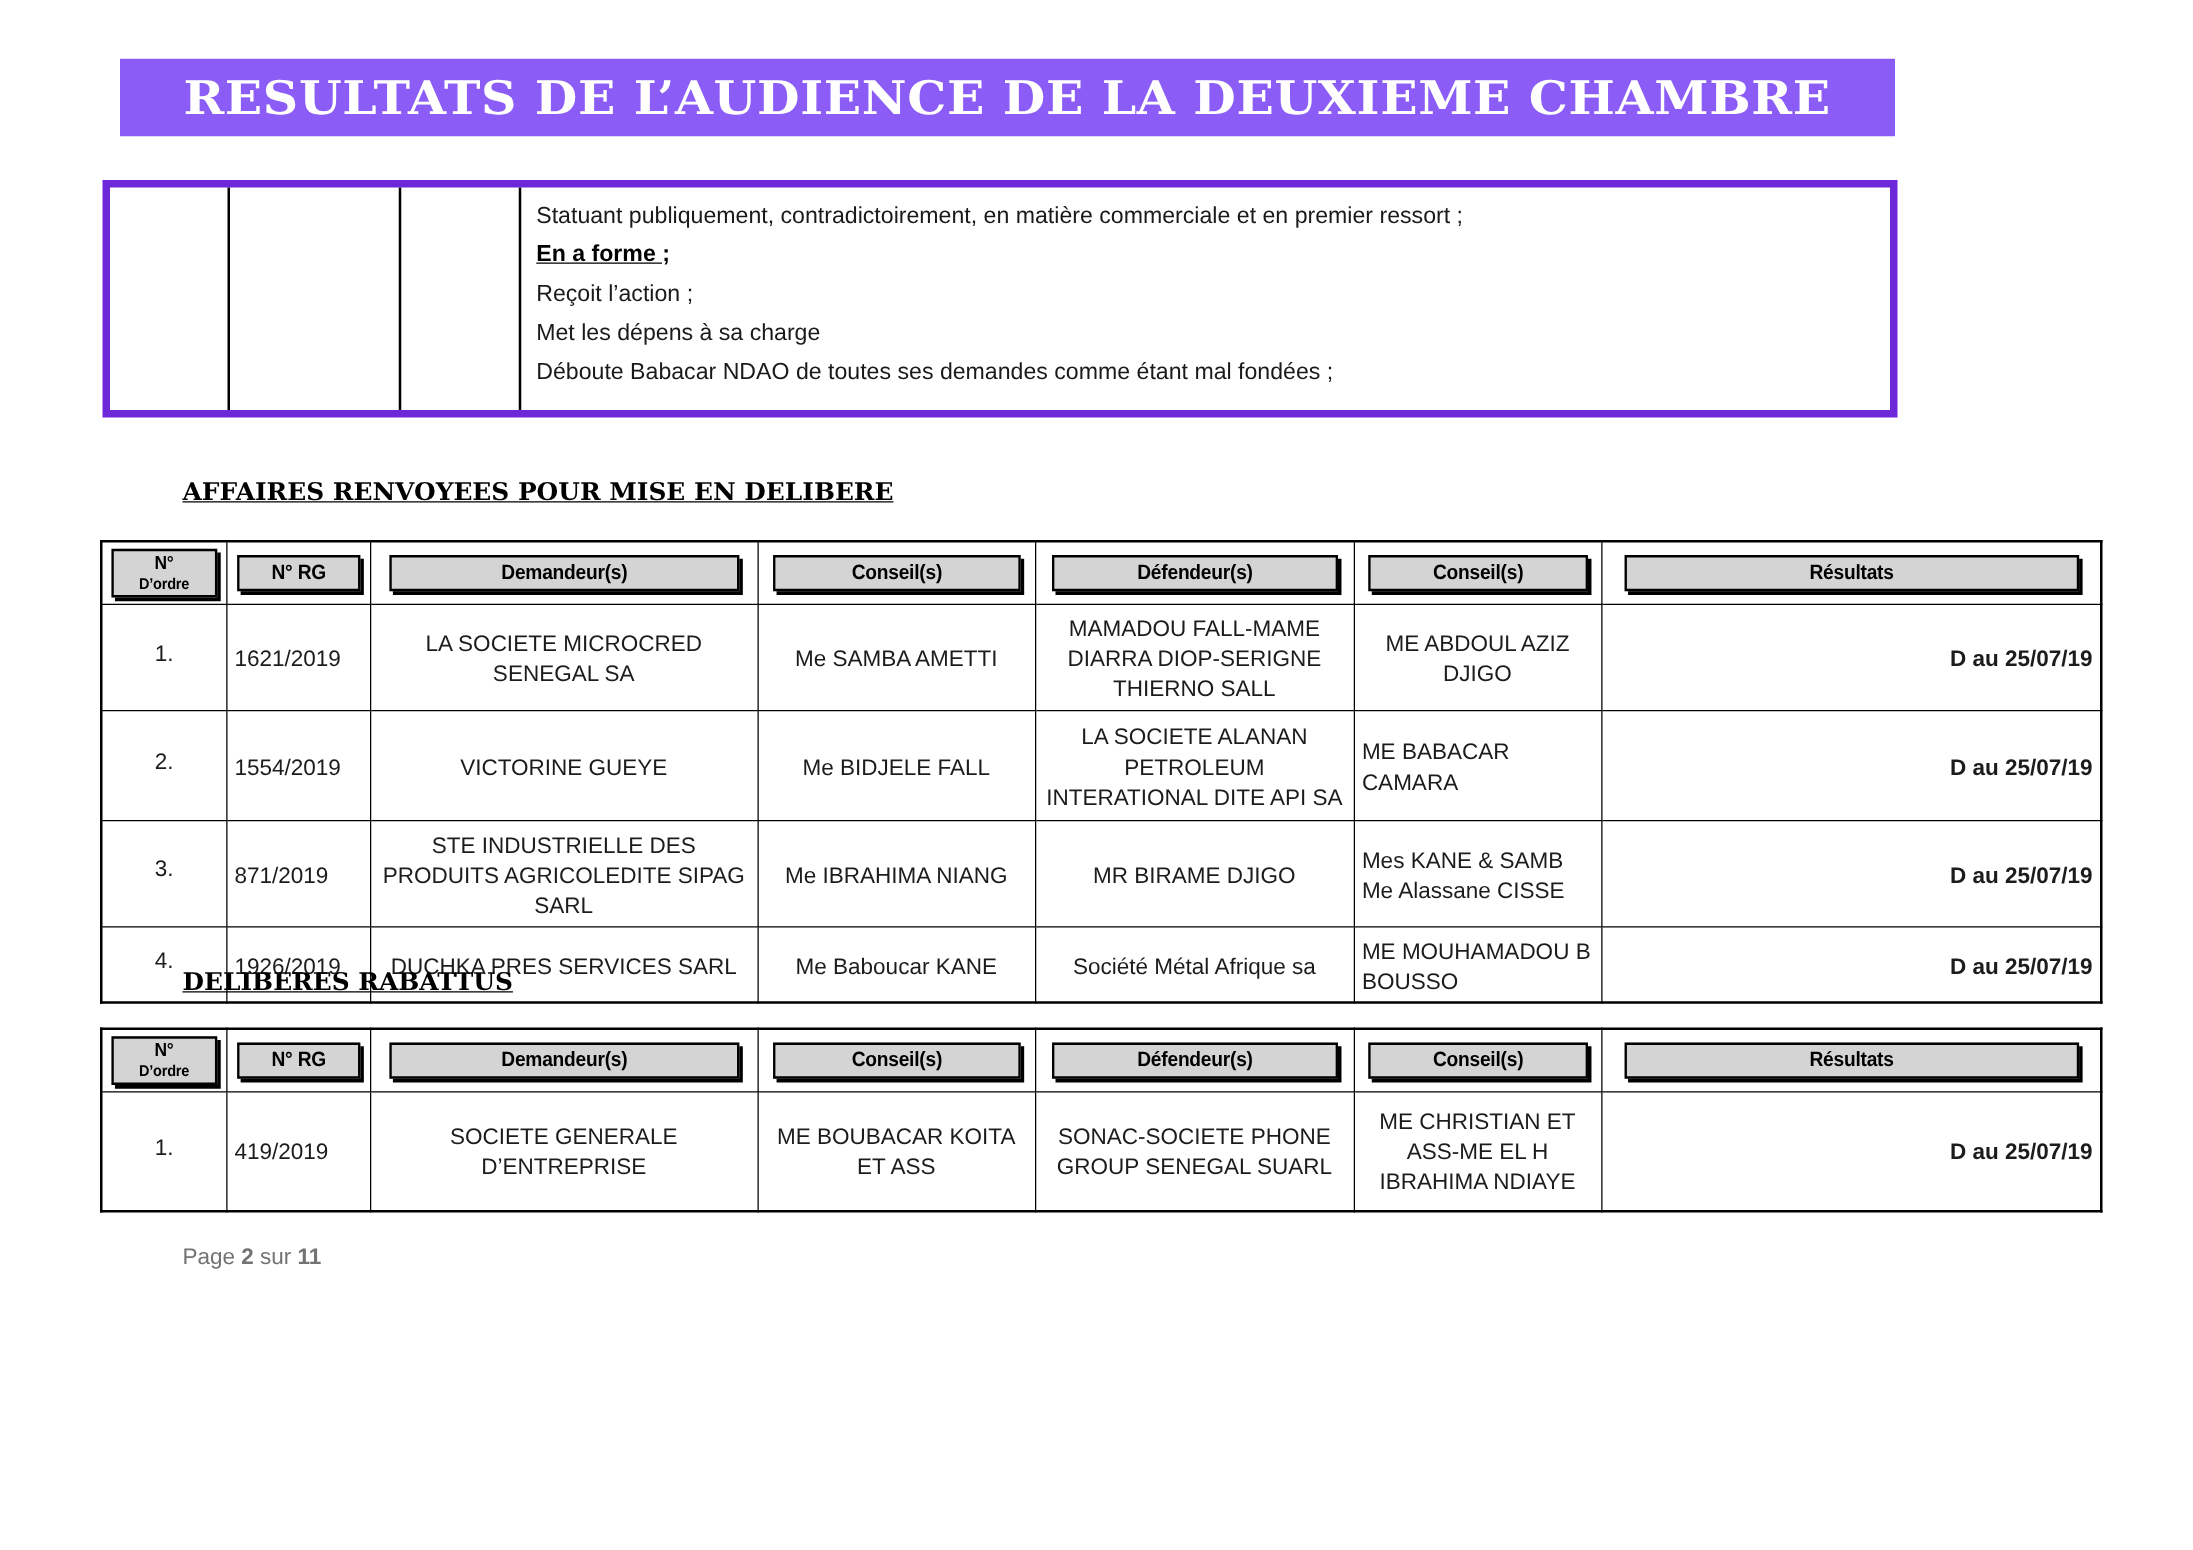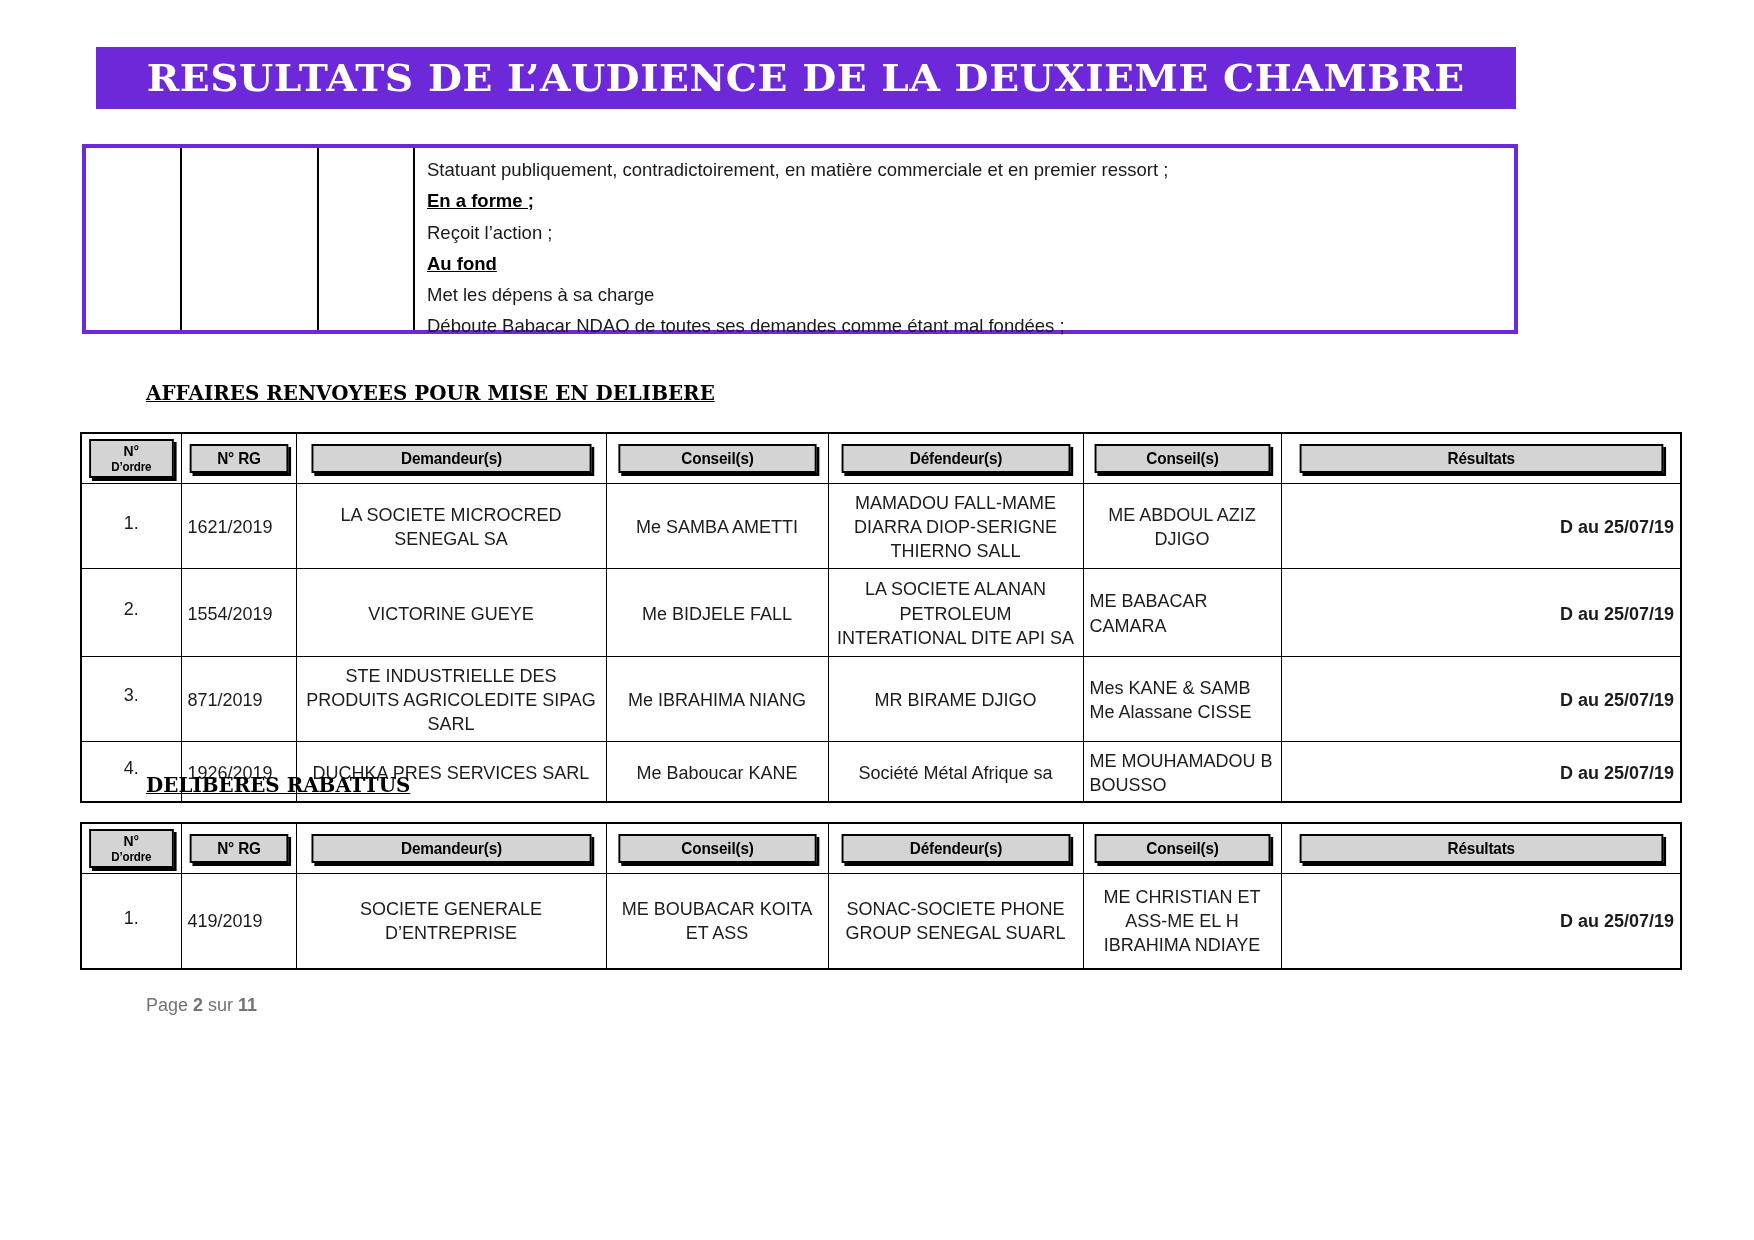--- a/index.html
+++ b/index.html
@@ -24,42 +24,42 @@
     height: 1240px;
   }
 
   
   .title-banner {
     position: absolute;
     left: 96px;
     top: 47px;
     width: 1420px;
     height: 62px;
-    background: #6d28d9;
+    background: #8b5cf6;
     display: flex;
     align-items: center;
     justify-content: center;
   }
   .title-banner .title-text {
     color: #ffffff;
     font-family: "DejaVu Serif", serif;
     font-weight: bold;
     font-size: 37px;
     letter-spacing: 0.5px;
     transform: scaleX(1.06);
     white-space: nowrap;
   }
 
   
   .top-box {
     position: absolute;
     left: 82px;
     top: 144px;
     width: 1436px;
-    border: 4px solid #6d28d9;
+    border: 6px solid #6d28d9;
     box-sizing: border-box;
     display: flex;
     height: 190px;
   }
   .top-box .tb-col {
     border-right: 2px solid #000;
     box-sizing: border-box;
   }
   .tb-c1 { width: 96px; }
   .tb-c2 { width: 137px; }
@@ -202,21 +202,20 @@
   </div>
 
   <div class="top-box">
     <div class="tb-col tb-c1"></div>
     <div class="tb-col tb-c2"></div>
     <div class="tb-col tb-c3"></div>
     <div class="tb-body">
       <p>Statuant publiquement, contradictoirement, en matière commerciale et en premier ressort ;</p>
       <p class="strong">En a forme ;</p>
       <p>Reçoit l’action ;</p>
-      <p class="strong">Au fond</p>
       <p>Met les dépens à sa charge</p>
       <p>Déboute Babacar NDAO de toutes ses demandes comme étant mal fondées ;</p>
     </div>
   </div>
 
   <div class="section-heading" id="heading-renvoyees">AFFAIRES RENVOYEES POUR MISE EN DELIBERE</div>
 
   <table class="dtable" id="table-renvoyees">
     <colgroup>
       <col class="col-ordre">

